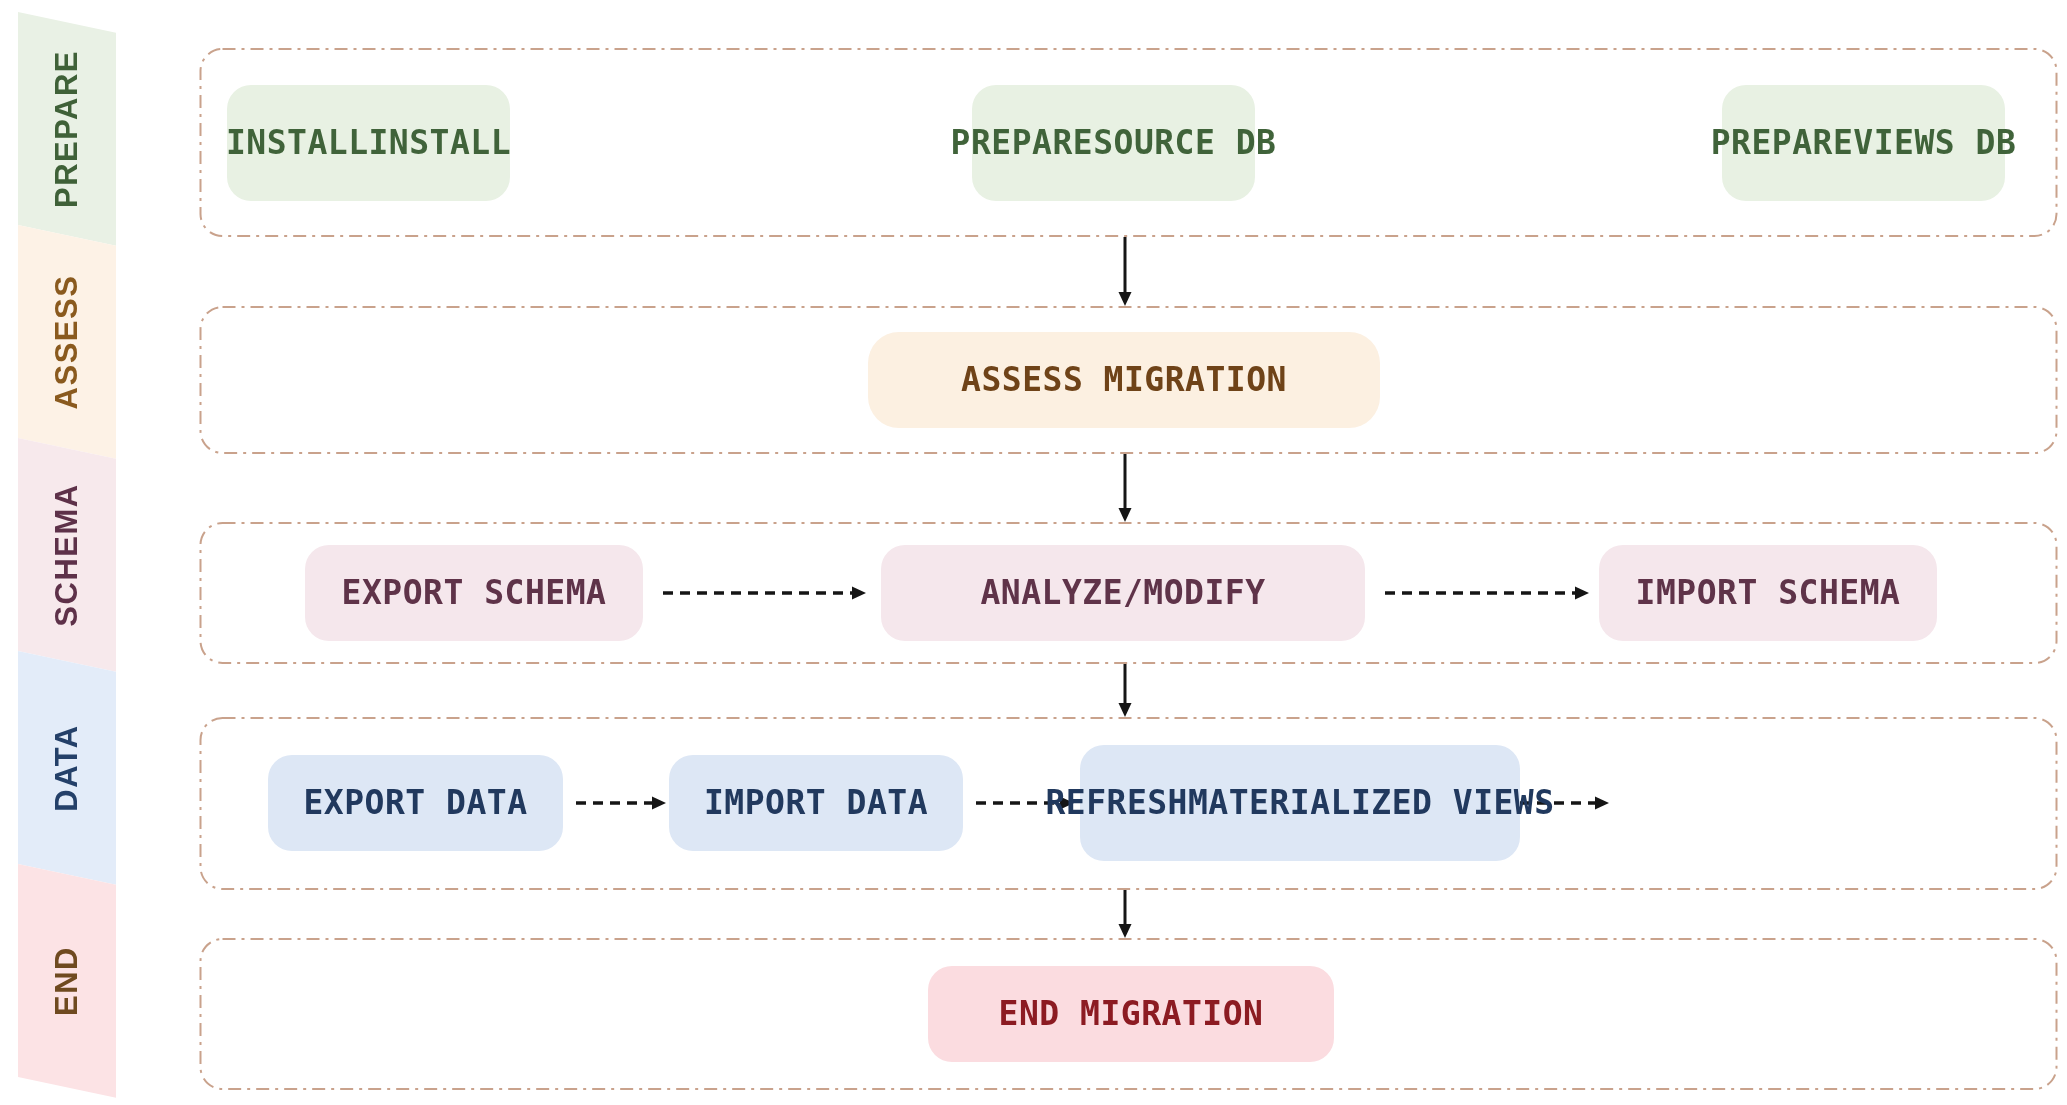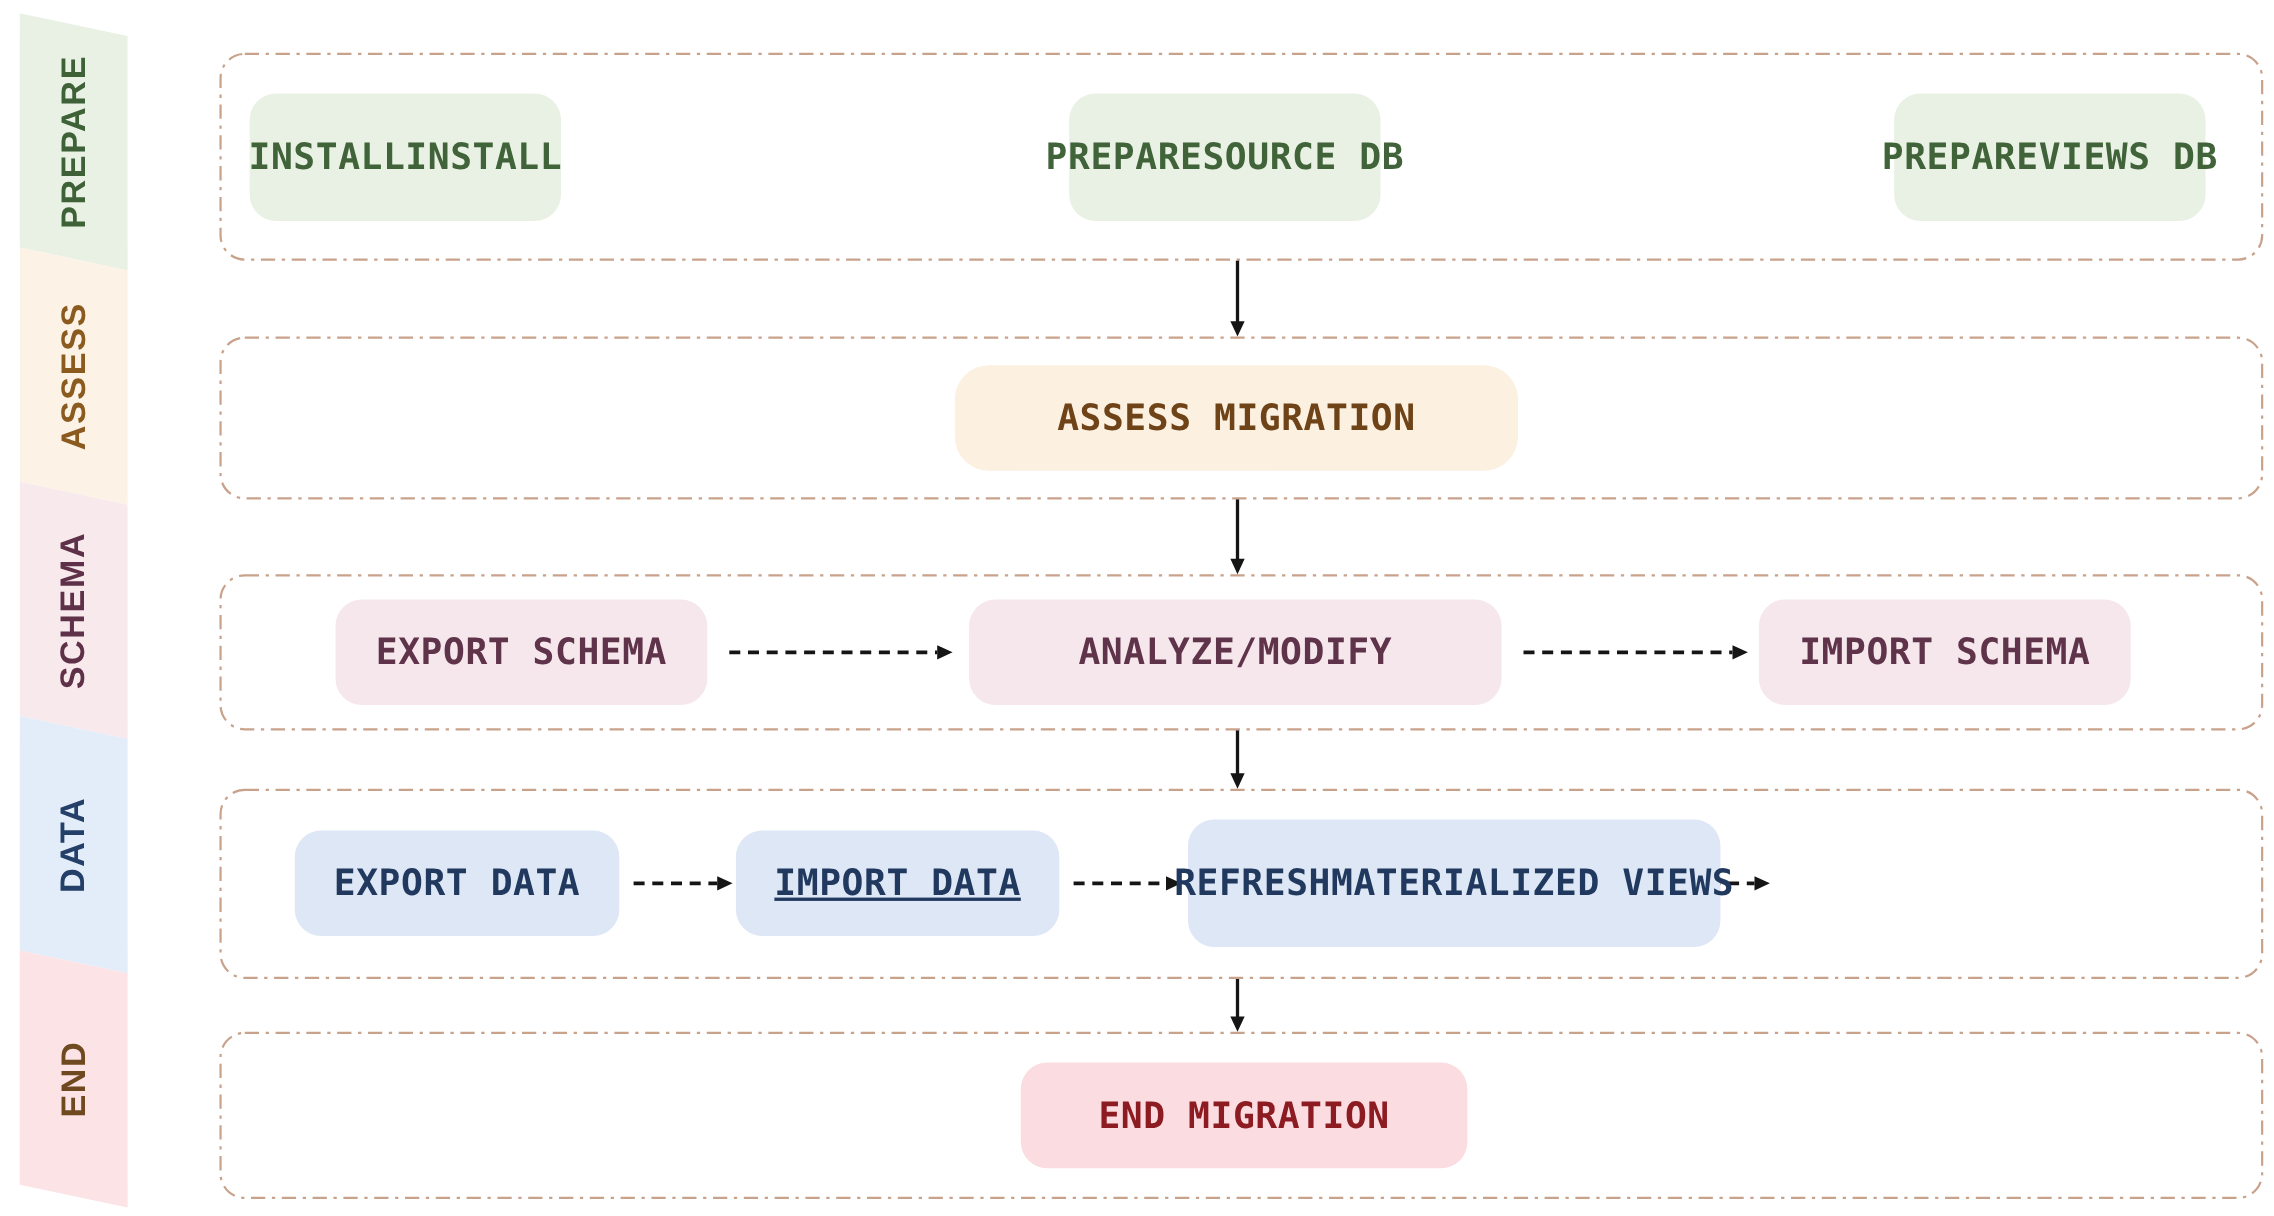--- a/index.html
+++ b/index.html
@@ -58,22 +58,22 @@
   .c-end    {background:#fbdce0;color:#8c1b22;align-items:center;}
 
   .b-install {left:227px; top:85px;  width:283px; height:116px;}
   .b-src     {left:972px; top:85px;  width:283px; height:116px;}
   .b-tgt     {left:1722px;top:85px;  width:283px; height:116px;}
   .b-assess  {left:868px; top:332px; width:512px; height:96px;border-radius:31px;}
   .b-exps    {left:305px; top:545px; width:338px; height:96px;}
   .b-analyze {left:881px; top:545px; width:484px; height:96px;}
   .b-imps    {left:1599px;top:545px; width:338px; height:96px;}
   .b-expd    {left:268px; top:755px; width:295px; height:96px;}
-  .b-impd    {left:669px; top:755px; width:294px; height:96px;text-decoration:underline;}
-  .b-refresh {left:1080px;top:745px; width:484px; height:116px;}
+  .b-impd    {left:669px; top:755px; width:294px; height:96px;}
+  .b-refresh {left:1080px;top:745px; width:440px; height:116px;}
   .b-verify  {left:1614px;top:755px; width:363px; height:96px;}
   .b-endm    {left:928px; top:966px; width:406px; height:96px;}
 </style>
 </head>
 <body>
 
 <div class="canvas">
 
   <div class="ribbon">
     <div class="seg seg-prepare"></div>

